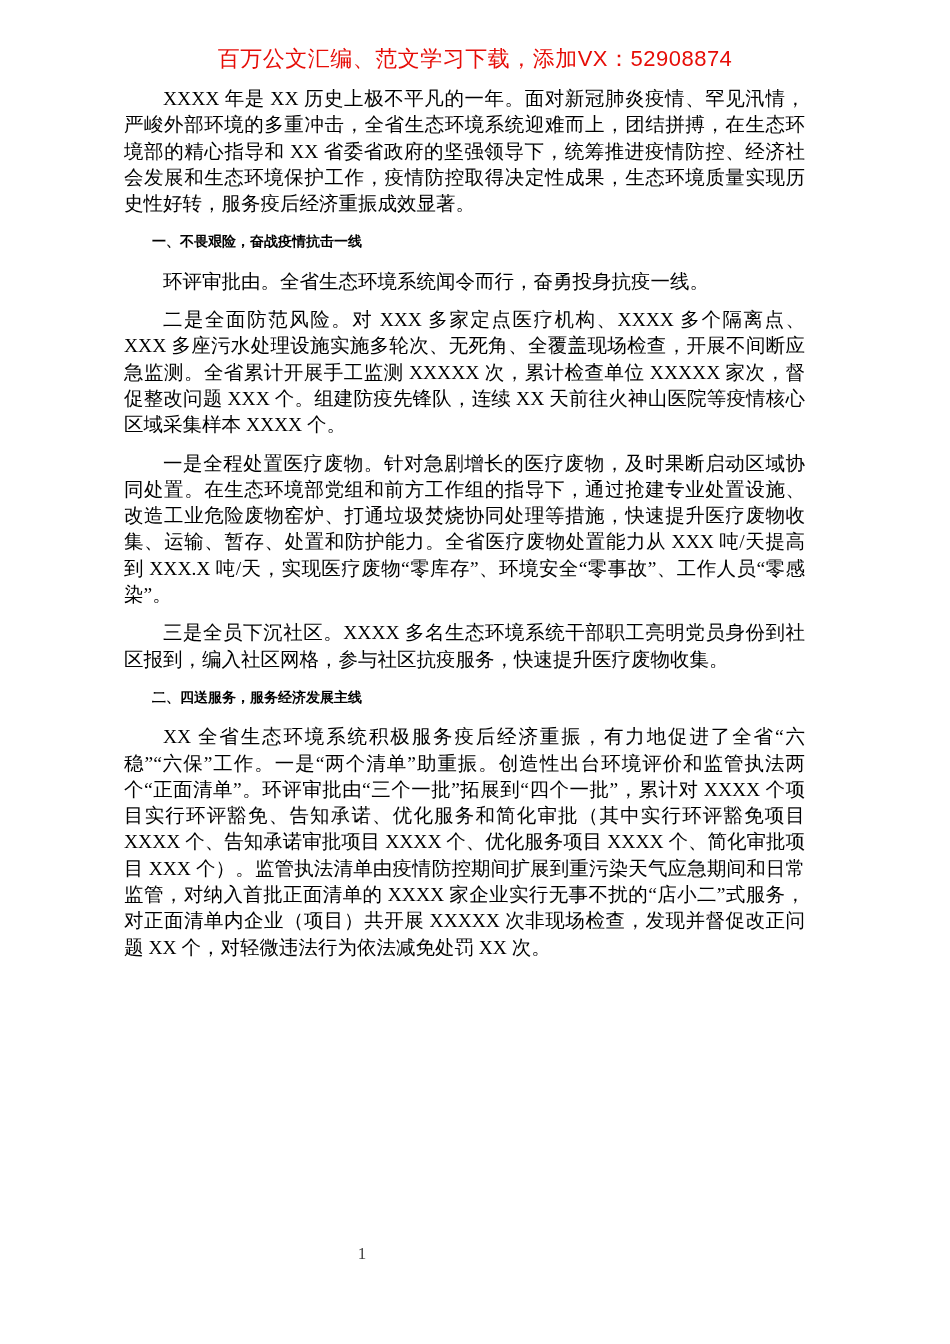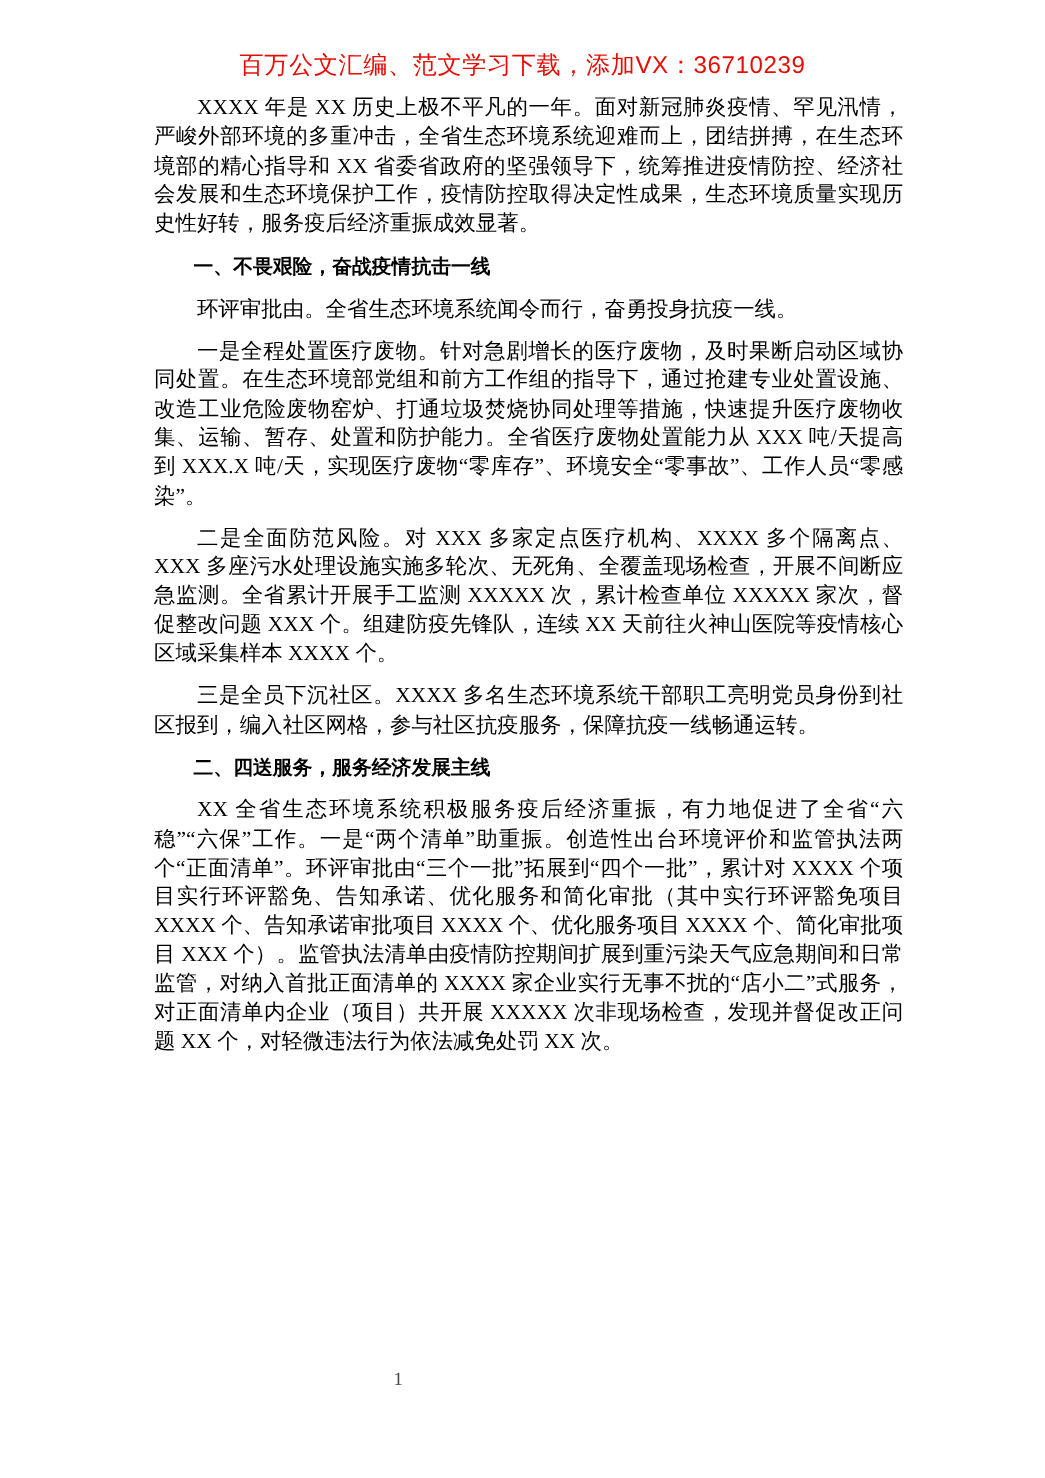--- a/index.html
+++ b/index.html
@@ -24,71 +24,71 @@
     width: 100%;
     text-align: center;
     font-family: "Liberation Sans", "DejaVu Sans", sans-serif;
     font-size: 22px;
     letter-spacing: 0.5px;
     color: #e60d07;
   }
   .doc-body {
     position: absolute;
     top: 86px;
-    left: 140px;
+    left: 124px;
     width: 681px;
     font-size: 19.5px;
     line-height: 26.3px;
     text-align: justify;
     text-justify: inter-ideograph;
   }
   .para {
     text-indent: 2em;
     margin-bottom: 12px;
     font-weight: normal;
   }
   .heading {
     text-indent: 2em;
     margin: 12px 0 13px 0;
-    font-family: Liberation Sans, sans-serif;
-    font-size: 18px;
+    font-family: Liberation Mono, monospace;
+    font-size: 14px;
     font-weight: bold;
     color: #000000;
   }
   .page-number {
     position: absolute;
     top: 1244px;
     left: 350px;
     width: 24px;
     text-align: center;
     font-size: 17px;
     color: #444444;
   }
 </style>
 </head>
 <body>
 
 <div class="page">
 
   <div class="banner">
-    <span>百万公文汇编、范文学习下载，添加VX：36710239</span>
+    <span>百万公文汇编、范文学习下载，添加VX：52908874</span>
   </div>
 
   <div class="doc-body">
     <p class="para">XXXX 年是 XX 历史上极不平凡的一年。面对新冠肺炎疫情、罕见汛情，严峻外部环境的多重冲击，全省生态环境系统迎难而上，团结拼搏，在生态环境部的精心指导和 XX 省委省政府的坚强领导下，统筹推进疫情防控、经济社会发展和生态环境保护工作，疫情防控取得决定性成果，生态环境质量实现历史性好转，服务疫后经济重振成效显著。</p>
 
     <h2 class="heading">一、不畏艰险，奋战疫情抗击一线</h2>
 
     <p class="para">环评审批由。全省生态环境系统闻令而行，奋勇投身抗疫一线。</p>
 
+    <p class="para">二是全面防范风险。对 XXX 多家定点医疗机构、XXXX 多个隔离点、XXX 多座污水处理设施实施多轮次、无死角、全覆盖现场检查，开展不间断应急监测。全省累计开展手工监测 XXXXX 次，累计检查单位 XXXXX 家次，督促整改问题 XXX 个。组建防疫先锋队，连续 XX 天前往火神山医院等疫情核心区域采集样本 XXXX 个。</p>
+
     <p class="para">一是全程处置医疗废物。针对急剧增长的医疗废物，及时果断启动区域协同处置。在生态环境部党组和前方工作组的指导下，通过抢建专业处置设施、改造工业危险废物窑炉、打通垃圾焚烧协同处理等措施，快速提升医疗废物收集、运输、暂存、处置和防护能力。全省医疗废物处置能力从 XXX 吨/天提高到 XXX.X 吨/天，实现医疗废物“零库存”、环境安全“零事故”、工作人员“零感染”。</p>
 
-    <p class="para">二是全面防范风险。对 XXX 多家定点医疗机构、XXXX 多个隔离点、XXX 多座污水处理设施实施多轮次、无死角、全覆盖现场检查，开展不间断应急监测。全省累计开展手工监测 XXXXX 次，累计检查单位 XXXXX 家次，督促整改问题 XXX 个。组建防疫先锋队，连续 XX 天前往火神山医院等疫情核心区域采集样本 XXXX 个。</p>
-
-    <p class="para">三是全员下沉社区。XXXX 多名生态环境系统干部职工亮明党员身份到社区报到，编入社区网格，参与社区抗疫服务，保障抗疫一线畅通运转。</p>
+    <p class="para">三是全员下沉社区。XXXX 多名生态环境系统干部职工亮明党员身份到社区报到，编入社区网格，参与社区抗疫服务，快速提升医疗废物收集。</p>
 
     <h2 class="heading">二、四送服务，服务经济发展主线</h2>
 
     <p class="para">XX 全省生态环境系统积极服务疫后经济重振，有力地促进了全省“六稳”“六保”工作。一是“两个清单”助重振。创造性出台环境评价和监管执法两个“正面清单”。环评审批由“三个一批”拓展到“四个一批”，累计对 XXXX 个项目实行环评豁免、告知承诺、优化服务和简化审批（其中实行环评豁免项目 XXXX 个、告知承诺审批项目 XXXX 个、优化服务项目 XXXX 个、简化审批项目 XXX 个）。监管执法清单由疫情防控期间扩展到重污染天气应急期间和日常监管，对纳入首批正面清单的 XXXX 家企业实行无事不扰的“店小二”式服务，对正面清单内企业（项目）共开展 XXXXX 次非现场检查，发现并督促改正问题 XX 个，对轻微违法行为依法减免处罚 XX 次。</p>
 
 
   </div>
 
   <div class="page-number">1</div>
 

